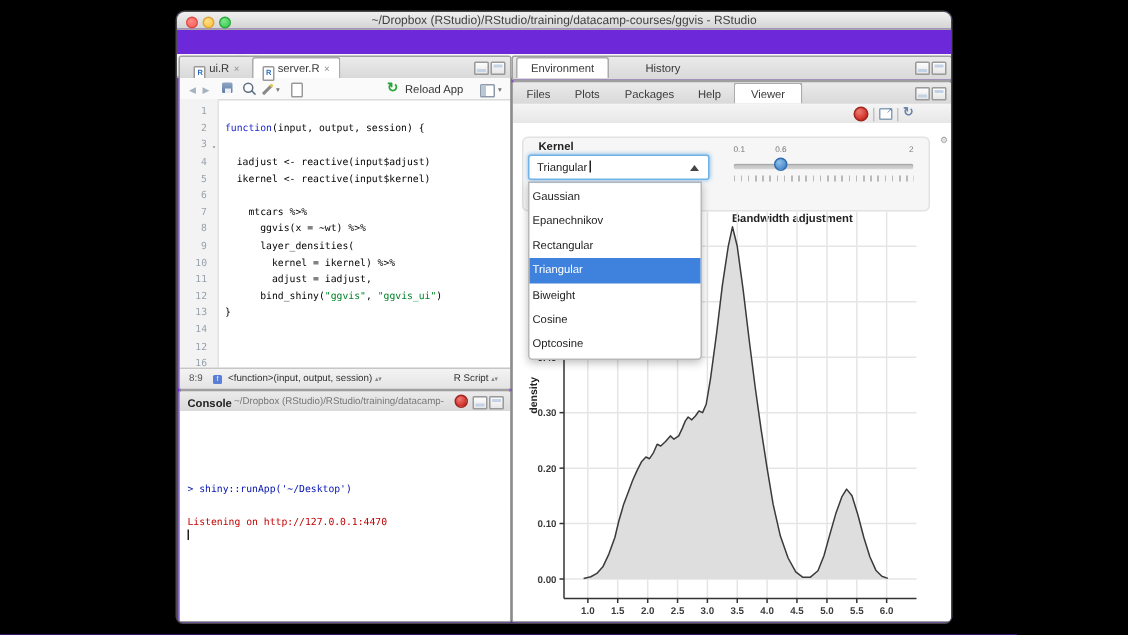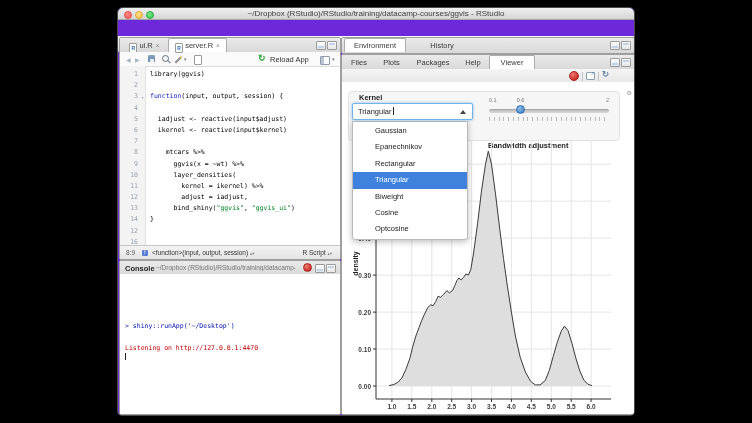--- a/index.html
+++ b/index.html
@@ -121,21 +121,21 @@
   .gear{position:absolute;right:2px;top:7px;font-size:6px;color:#9a9a9a;}
   
   .well{position:absolute;left:6px;top:9px;width:270px;height:48px;background:#f6f6f6;border:1px solid #e2e2e2;border-radius:4px;}
   .klabel{position:absolute;left:17px;top:11px;font-size:7.5px;font-weight:bold;color:#222;}
   .kselect{position:absolute;left:10px;top:21px;width:114px;height:15px;background:#fff;border:1px solid #6fb3e8;
            border-radius:2px;box-shadow:0 0 3px rgba(90,160,220,.7);font-size:7.5px;color:#222;line-height:15px;padding-left:5px;z-index:5;}
   .kcaret{display:inline-block;width:1px;height:8px;background:#222;vertical-align:-1px;margin-left:1px;}
   .uparr{position:absolute;right:6px;top:5.5px;width:0;height:0;border-left:3px solid transparent;border-right:3px solid transparent;border-bottom:4px solid #444;}
   .dropdown{position:absolute;left:10px;top:39px;width:114px;background:#fff;border:1px solid #b9b9b9;border-radius:0 0 3px 3px;
             box-shadow:0 2px 6px rgba(0,0,0,.25);padding:1px 0;z-index:4;}
-  .dd-item{height:16.4px;line-height:16.4px;padding-left:22px;font-size:7.5px;color:#222;}
+  .dd-item{height:16.4px;line-height:16.4px;padding-left:2px;font-size:7.5px;color:#222;}
   .dd-item.sel{background:#3e82de;color:#fff;}
   .bwlabel{position:absolute;left:146px;top:11px;font-size:7.5px;font-weight:bold;color:#222;margin-top:48px;}
   .slider{position:absolute;left:147px;top:15px;width:120px;height:26px;}
   .s-lab{position:absolute;top:0;font-size:5.5px;color:#777;}
   .s-min{left:0;} .s-max{right:0;} .s-val{transform:translateX(-50%);}
   .s-track{position:absolute;left:0;right:0;top:12px;height:3px;background:linear-gradient(#bfbfbf,#d9d9d9);border-radius:2px;border-top:1px solid #a8a8a8;}
   .s-handle{position:absolute;top:8px;width:9px;height:9px;border-radius:50%;
             background:radial-gradient(circle at 35% 30%,#8cc0ea,#3a78c2);border:1px solid #2f6bb0;box-sizing:border-box;}
   .s-ticks{position:absolute;left:0;right:0;top:20px;height:4px;
            background:repeating-linear-gradient(90deg,#b9b9b9 0 1px,transparent 1px 4.8px);}
@@ -203,21 +203,20 @@
           <div class="gnum">9</div>
           <div class="gnum">10</div>
           <div class="gnum">11</div>
           <div class="gnum">12</div>
           <div class="gnum">13</div>
           <div class="gnum">14</div>
           <div class="gnum">12</div>
           <div class="gnum">16</div>
         </div>
       <div class="codecol">
-          <div class="cline"><span class="tok-p">library(ggvis)</span></div>
           <div class="cline"></div>
           <div class="cline"><span class="tok-k">function</span><span class="tok-p">(input, output, session) {</span></div>
           <div class="cline"></div>
           <div class="cline"><span class="tok-p">  iadjust &lt;- reactive(input$adjust)</span></div>
           <div class="cline"><span class="tok-p">  ikernel &lt;- reactive(input$kernel)</span></div>
           <div class="cline"></div>
           <div class="cline"><span class="tok-p">    mtcars %&gt;%</span></div>
           <div class="cline"><span class="tok-p">      ggvis(x = ~wt) %&gt;%</span></div>
           <div class="cline"><span class="tok-p">      layer_densities(</span></div>
           <div class="cline"><span class="tok-p">        kernel = ikernel) %&gt;%</span></div>

